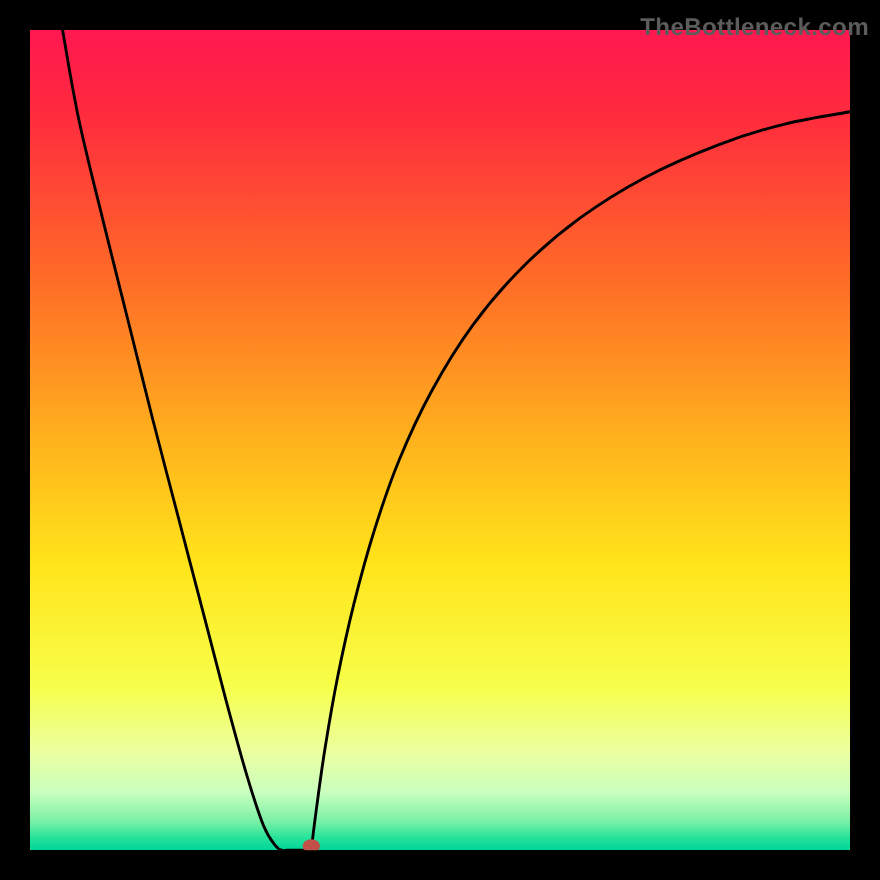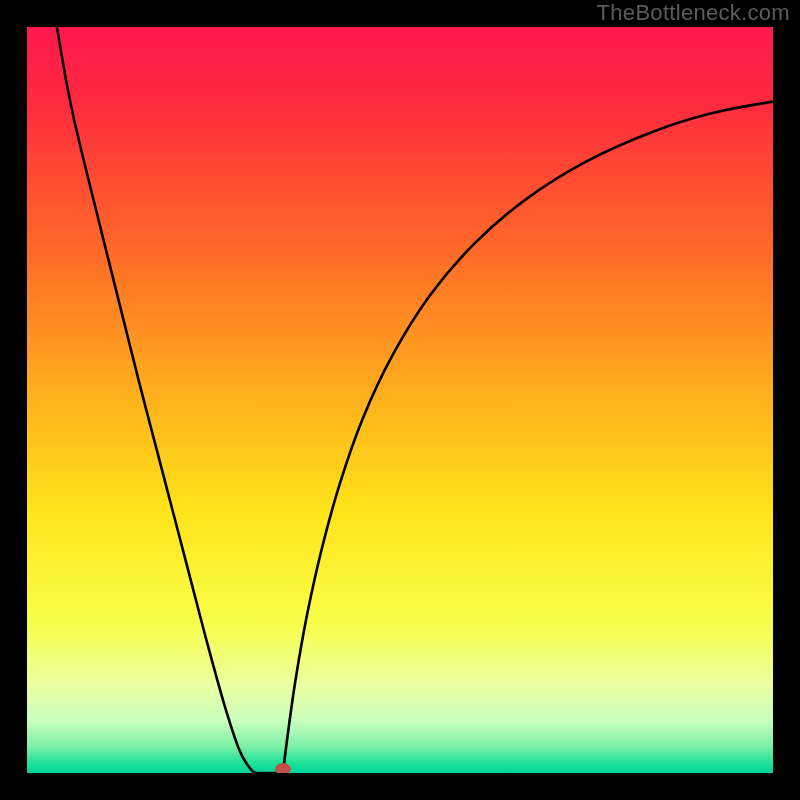--- a/index.html
+++ b/index.html
@@ -12,25 +12,25 @@
     font-family: Arial, Helvetica, sans-serif;
   }
   .outer {
     position: relative;
     width: 800px;
     height: 800px;
     background: #000;
   }
   .watermark {
     position: absolute;
-    top: 0;
+    top: 12px;
     right: 10px;
     color: #5c5c5c;
     font-size: 22px;
-    font-weight: 400;
+    font-weight: 700;
     letter-spacing: 0.3px;
     z-index: 10;
   }
   .plot-box {
     position: absolute;
     left: 27px;
     top: 27px;
     width: 746px;
     height: 746px;
     overflow: hidden;

